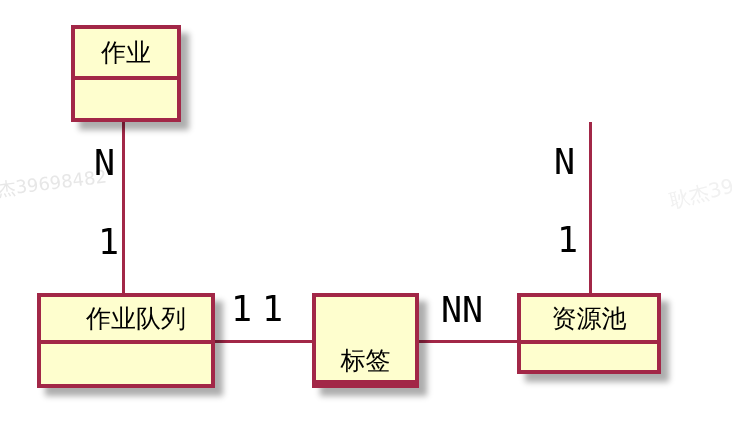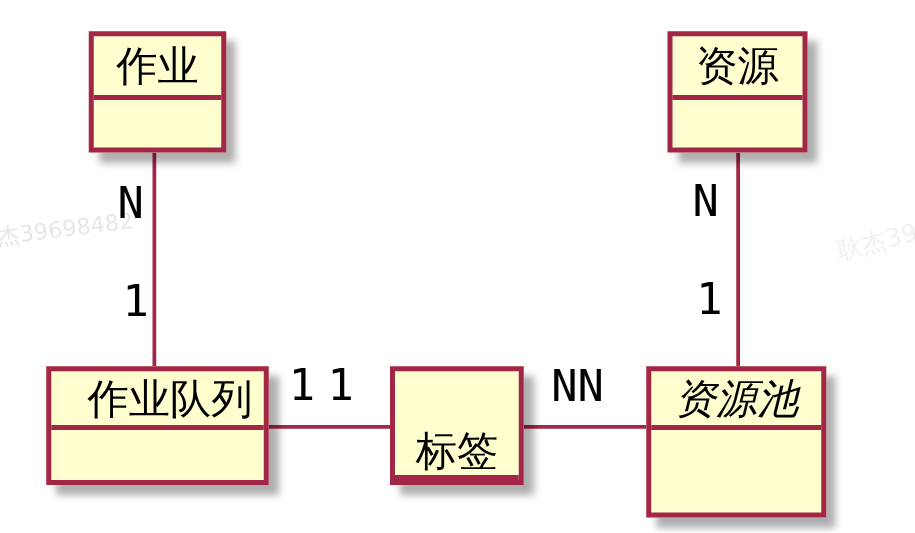--- a/index.html
+++ b/index.html
@@ -25,36 +25,36 @@
     background: #FEFECE;
     border: 4px solid #A22747;
     box-shadow: 8px 8px 6px rgba(0,0,0,0.32);
     z-index: 2;
   }
   .entity .title {
     display: flex;
     align-items: center;
     justify-content: center;
     border-bottom: 4px solid #A22747;
-    font-size: 33px;
+    font-size: 25px;
     line-height: 1;
     color: #000000;
     white-space: nowrap;
   }
   .entity .body { flex: 1; }
 
   #entity-job           { left: 71px;  top: 25px;  width: 110px; height: 97px; }
   #entity-job .title    { height: 47px; }
   #entity-resource      { left: 534px; top: 25px;  width: 112px; height: 97px; }
   #entity-resource .title { height: 47px; }
   #entity-job-queue     { left: 37px;  top: 293px; width: 178px; height: 95px; }
   #entity-job-queue .title { height: 43px; padding-left: 20px; }
   #entity-tag           { left: 312px; top: 293px; width: 107px; height: 95px; }
   #entity-tag .title    { height: 43px; margin-top: 44px; }
-  #entity-resource-pool { left: 517px; top: 293px; width: 144px; height: 121px; font-style: italic; }
+  #entity-resource-pool { left: 517px; top: 293px; width: 144px; height: 81px; }
   #entity-resource-pool .title { height: 43px; }
 
   
   .vline, .hline {
     position: absolute;
     background: #A22747;
     z-index: 1;
   }
   .vline { width: 3px; }
   .hline { height: 3px; }
@@ -114,24 +114,20 @@
   <div class="vline" id="line-job-queue"></div>
   <div class="vline" id="line-resource-pool"></div>
   <div class="hline" id="line-queue-tag"></div>
   <div class="hline" id="line-tag-pool"></div>
 
   <div class="entity" id="entity-job">
     <div class="title">作业</div>
     <div class="body"></div>
   </div>
 
-  <div class="entity" id="entity-resource">
-    <div class="title">资源</div>
-    <div class="body"></div>
-  </div>
 
   <div class="entity" id="entity-job-queue">
     <div class="title">作业队列</div>
     <div class="body"></div>
   </div>
 
   <div class="entity" id="entity-tag">
     <div class="title">标签</div>
     <div class="body"></div>
   </div>

